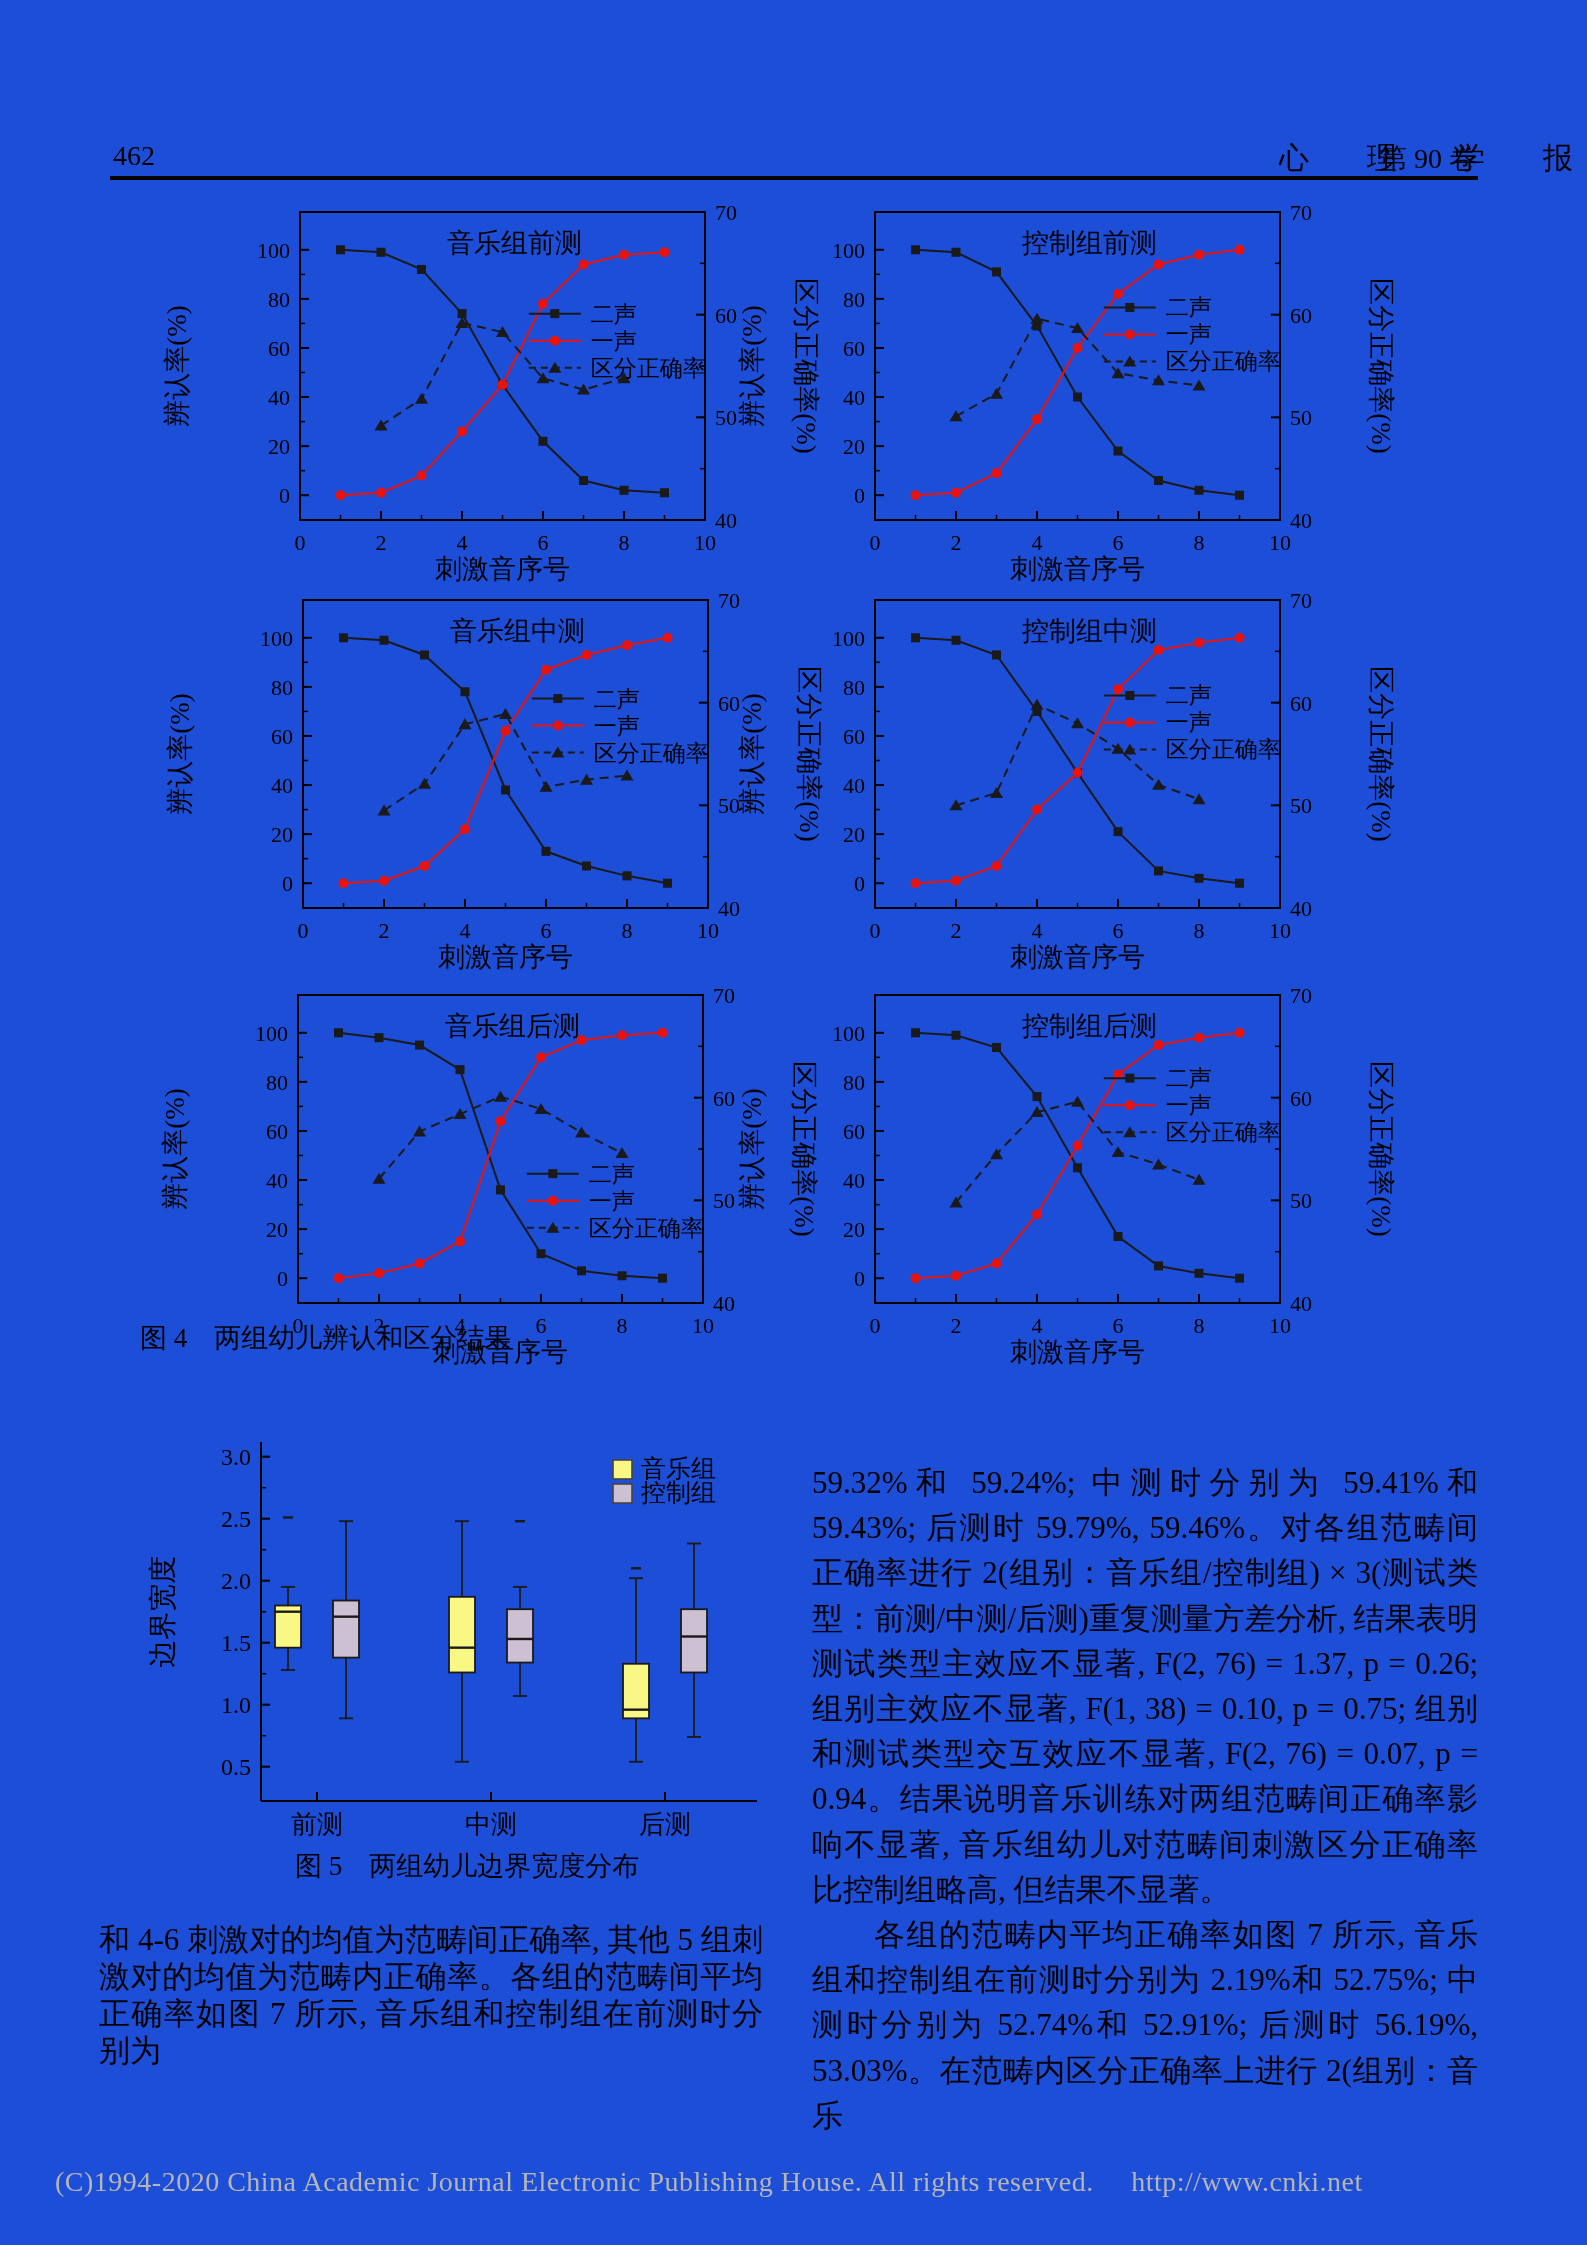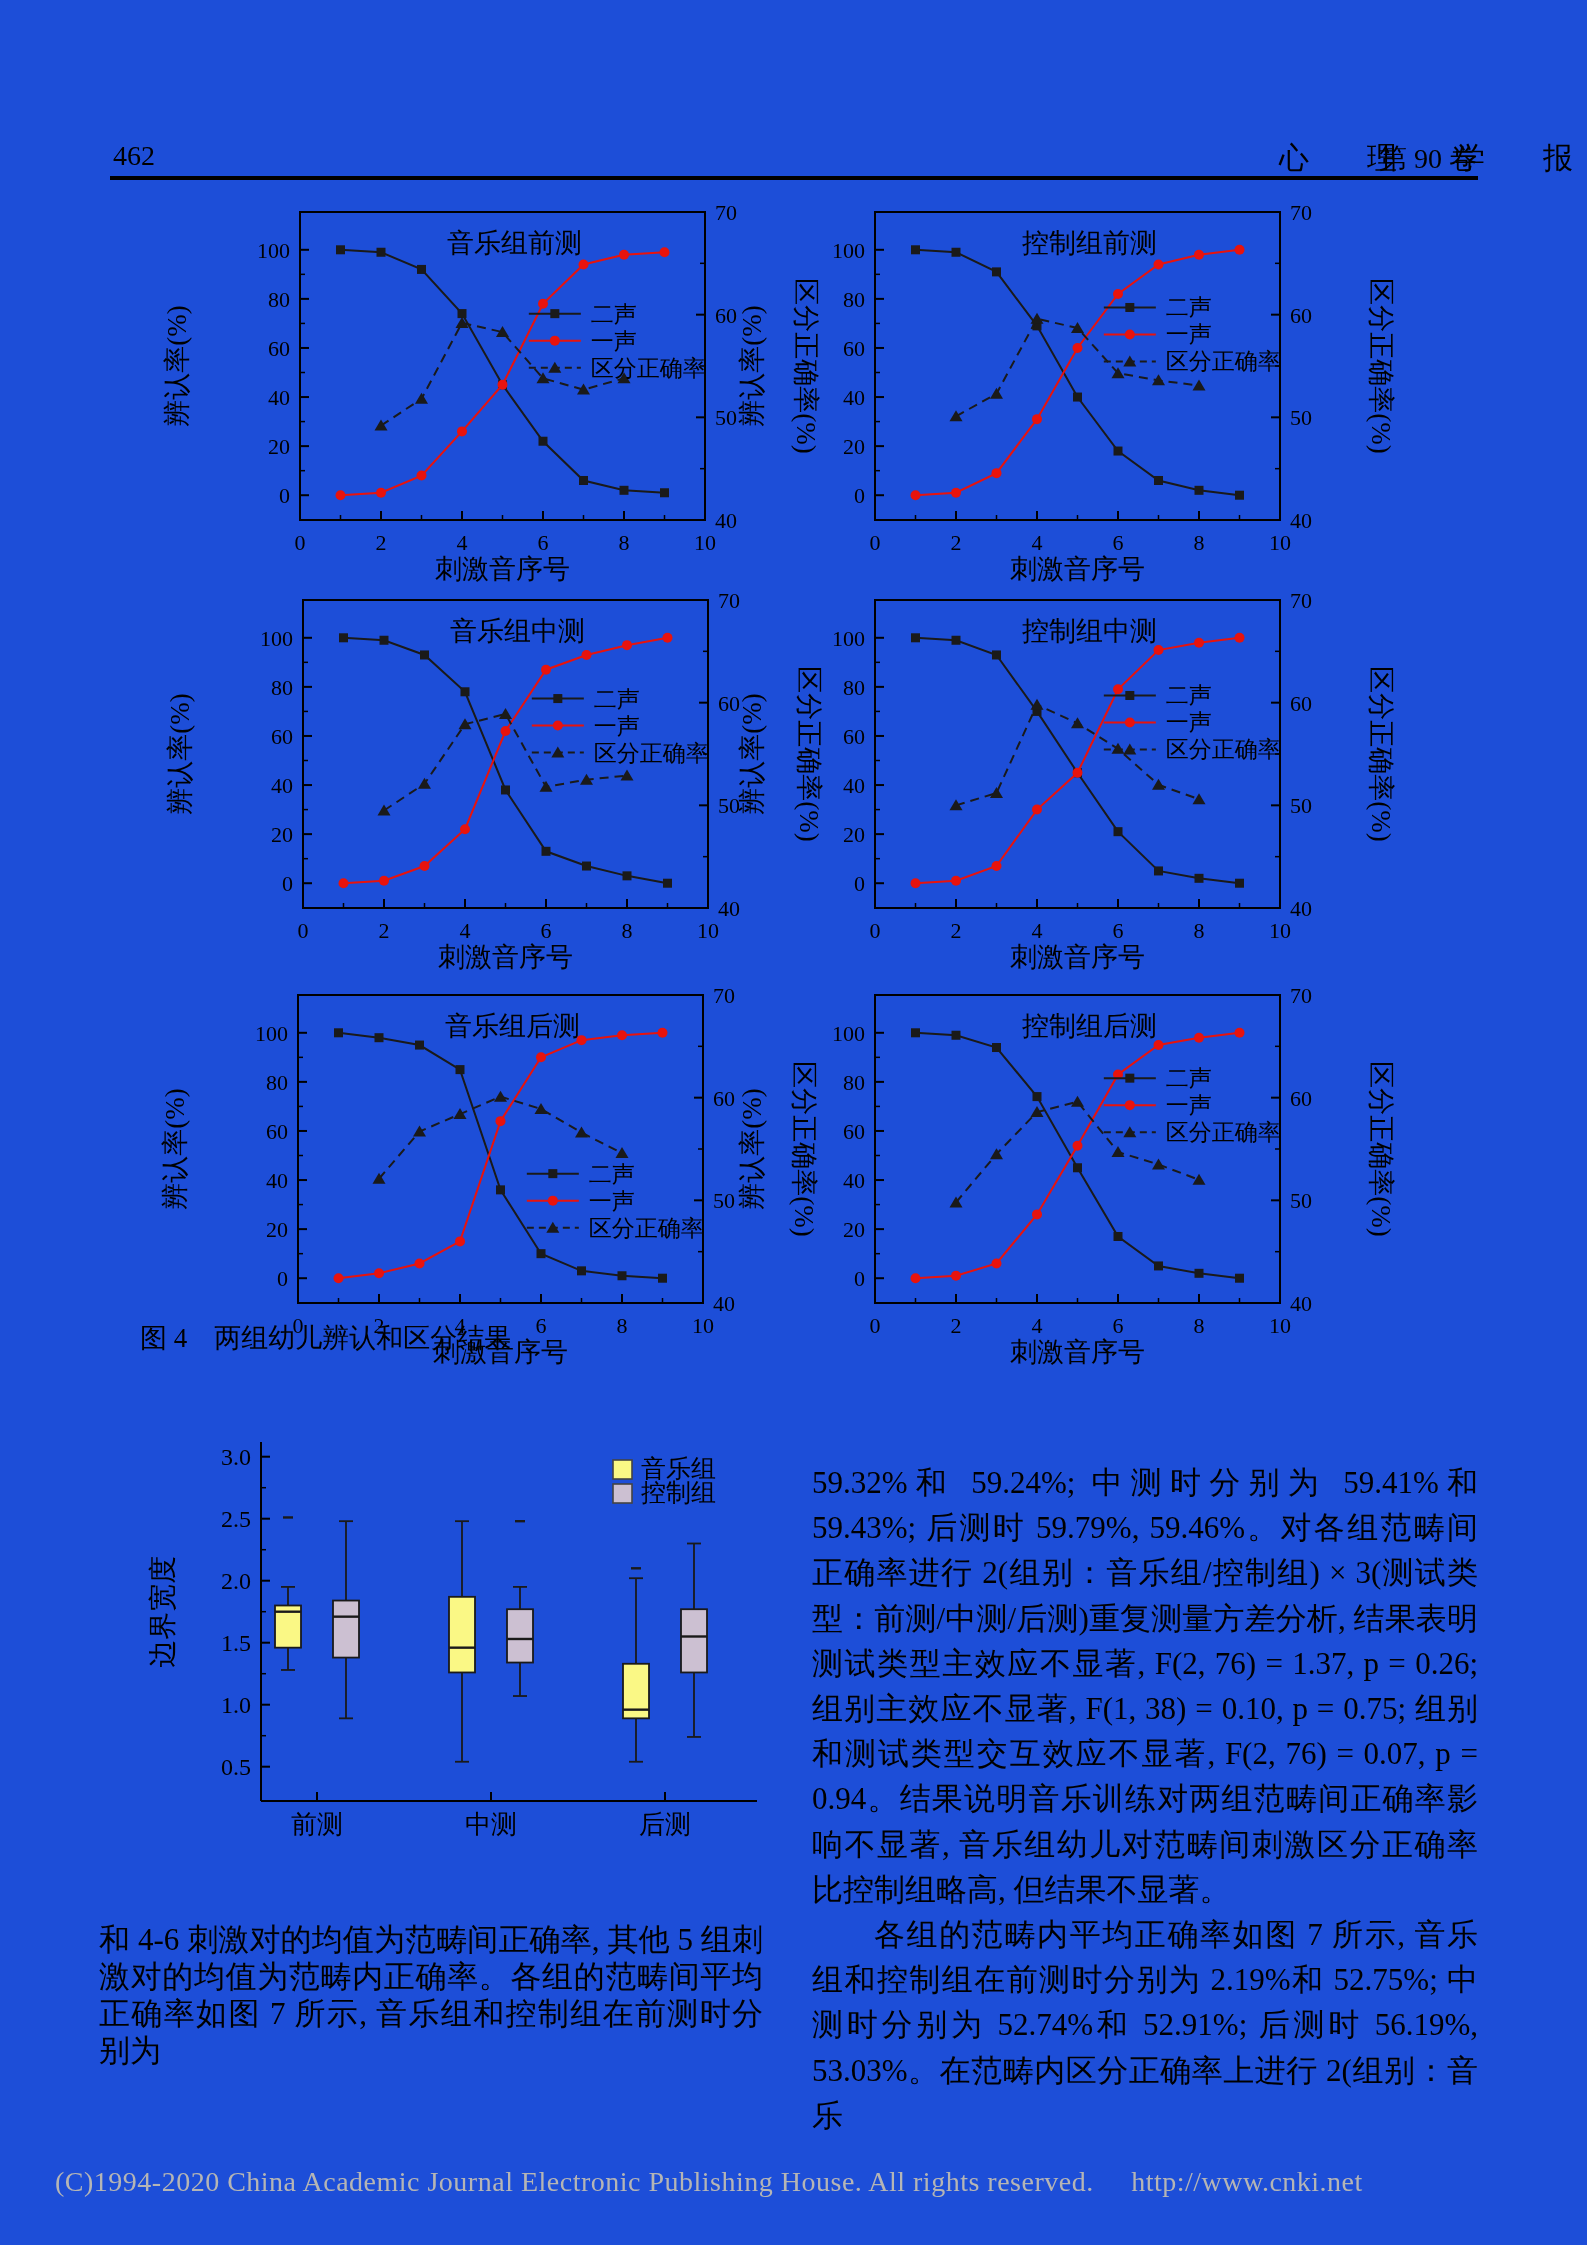--- a/index.html
+++ b/index.html
@@ -708,20 +708,21 @@
         <line x1="564" y1="204.49999999999997" x2="590" y2="204.49999999999997" stroke="#1a1a1a" stroke-width="2.4"></line>
       </g>
       <g>
         <rect x="496" y="28" width="19" height="19" fill="#FAF885" stroke="#444" stroke-width="1.6"></rect>
         <text x="524" y="45" font-size="25" text-anchor="start">音乐组</text>
         <rect x="496" y="52" width="19" height="19" fill="#CCC0D2" stroke="#444" stroke-width="1.6"></rect>
         <text x="524" y="69" font-size="25" text-anchor="start">控制组</text>
       </g>
     </svg>
 
+  <div class="abs fig5-cap">图 5　两组幼儿边界宽度分布</div>
 
   <div class="abs leftcol">和 4-6 刺激对的均值为范畴间正确率, 其他 5 组刺激对的均值为范畴内正确率。各组的范畴间平均正确率如图 7 所示, 音乐组和控制组在前测时分别为</div>
 
   <div class="abs rightcol">
     <p>59.32%和 59.24%; 中测时分别为 59.41%和 59.43%; 后测时 59.79%, 59.46%。对各组范畴间正确率进行 2(组别：音乐组/控制组) × 3(测试类型：前测/中测/后测)重复测量方差分析, 结果表明测试类型主效应不显著, F(2, 76) = 1.37, p = 0.26; 组别主效应不显著, F(1, 38) = 0.10, p = 0.75; 组别和测试类型交互效应不显著, F(2, 76) = 0.07, p = 0.94。结果说明音乐训练对两组范畴间正确率影响不显著, 音乐组幼儿对范畴间刺激区分正确率比控制组略高, 但结果不显著。</p>
     <p class="indent">各组的范畴内平均正确率如图 7 所示, 音乐组和控制组在前测时分别为 2.19%和 52.75%; 中测时分别为 52.74%和 52.91%; 后测时 56.19%, 53.03%。在范畴内区分正确率上进行 2(组别：音乐</p>
   </div>
 
   <div class="abs footer">
     <span>(C)1994-2020 China Academic Journal Electronic Publishing House. All rights reserved.</span>

